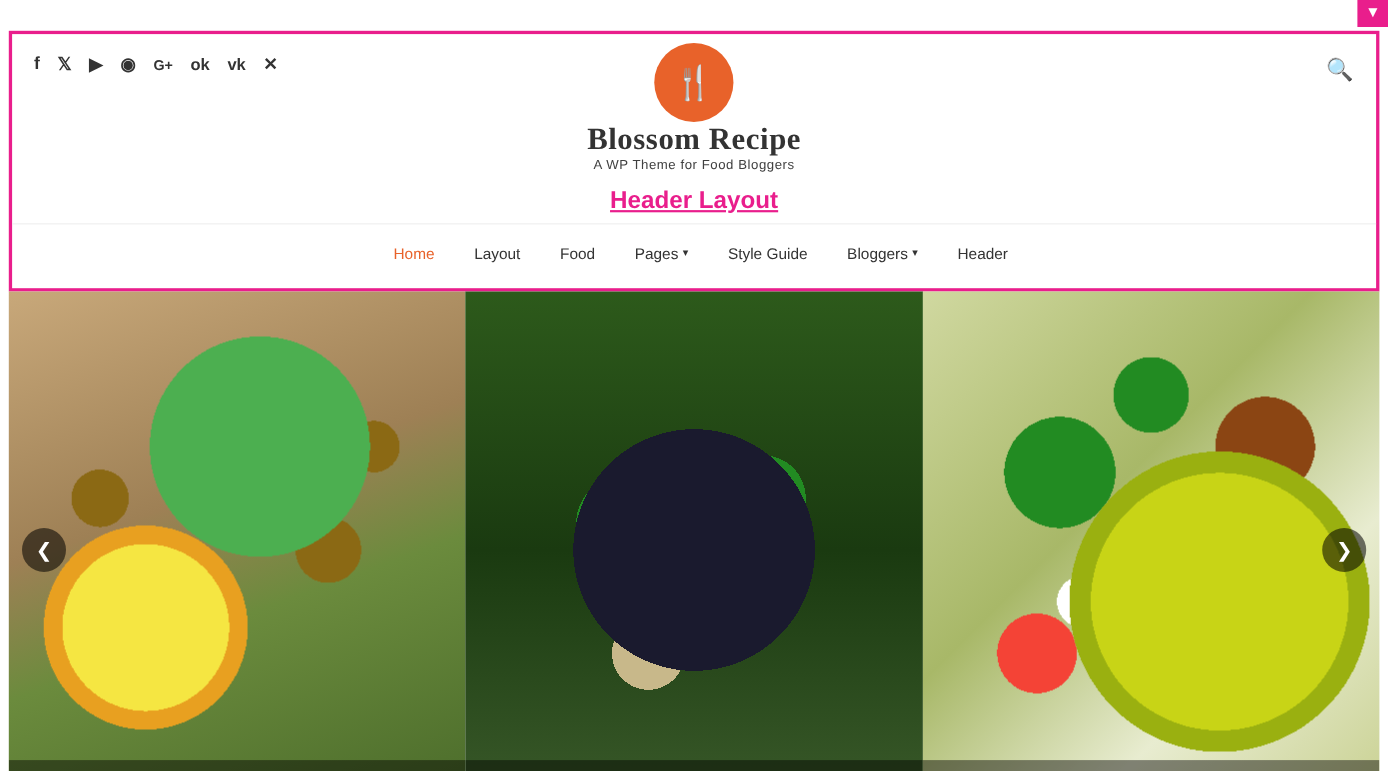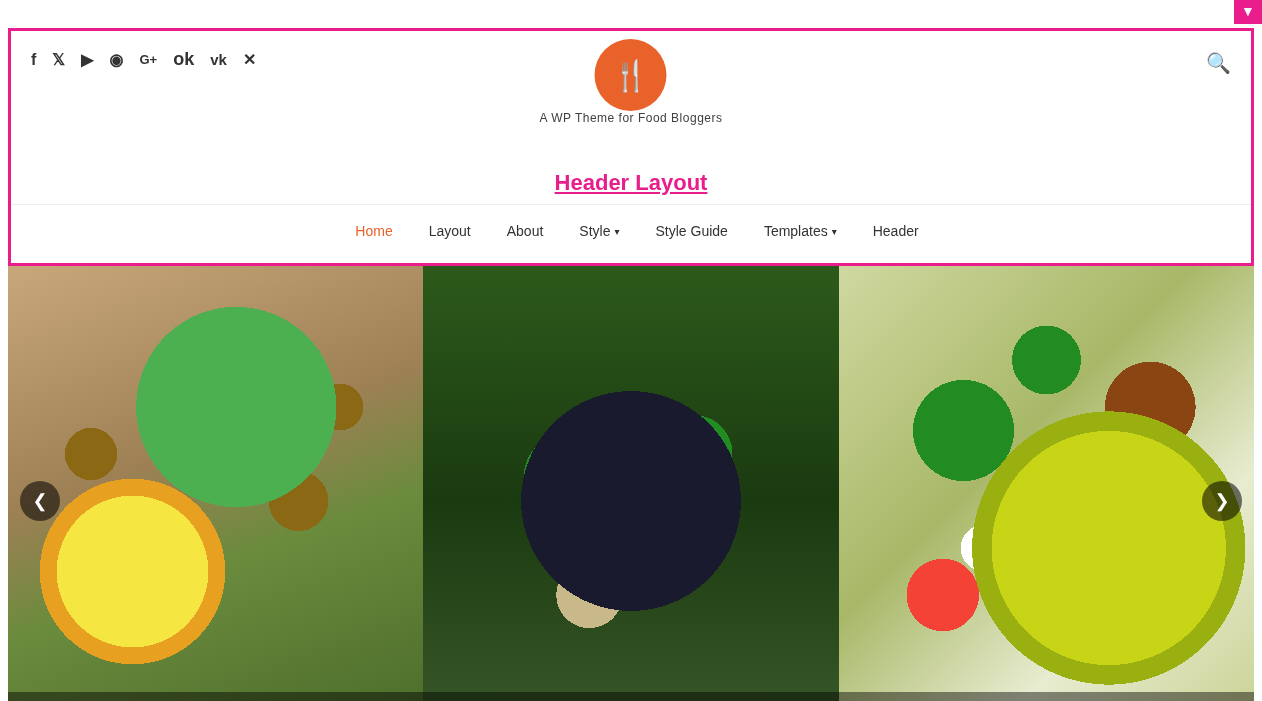--- a/index.html
+++ b/index.html
@@ -222,59 +222,60 @@
 </div>
 
 <div class="header-wrapper">
 
   <div class="social-bar">
     <span class="social-icon">f</span>
     <span class="social-icon">𝕏</span>
     <span class="social-icon">▶</span>
     <span class="social-icon">◉</span>
     <span class="social-icon" style="font-size:13px;">G+</span>
-    <span class="social-icon" style="font-size:18px;">ok</span>
+    <span class="social-icon" style="font-size:15px;">ok</span>
     <span class="social-icon" style="font-size:15px;">vk</span>
     <span class="social-icon">✕</span>
   </div>
 
   <div class="logo-area">
     <div class="logo-circle">
       <span class="logo-fork">🍴</span>
     </div>
     <div class="logo-text-block">
+      <div class="logo-title">Blossom Recipe</div>
       <div class="logo-subtitle">A WP Theme for Food Bloggers</div>
     </div>
   </div>
 
   <button class="search-btn">
     <span>🔍</span>
   </button>
 
   <div class="header-layout-label">Header Layout</div>
 
   <nav class="nav-bar">
     <div class="nav-item active">
       <span>Home</span>
     </div>
     <div class="nav-item">
       <span>Layout</span>
     </div>
     <div class="nav-item">
-      <span>About</span>
-    </div>
-    <div class="nav-item">
-      <span>Style</span>
+      <span>Food</span>
+    </div>
+    <div class="nav-item">
+      <span>Pages</span>
       <span class="chevron">▾</span>
     </div>
     <div class="nav-item">
       <span>Style Guide</span>
     </div>
     <div class="nav-item">
-      <span>Templates</span>
+      <span>Bloggers</span>
       <span class="chevron">▾</span>
     </div>
     <div class="nav-item">
       <span>Header</span>
     </div>
   </nav>
 </div>
 
 <div class="content-area">
   <div class="image-grid">

